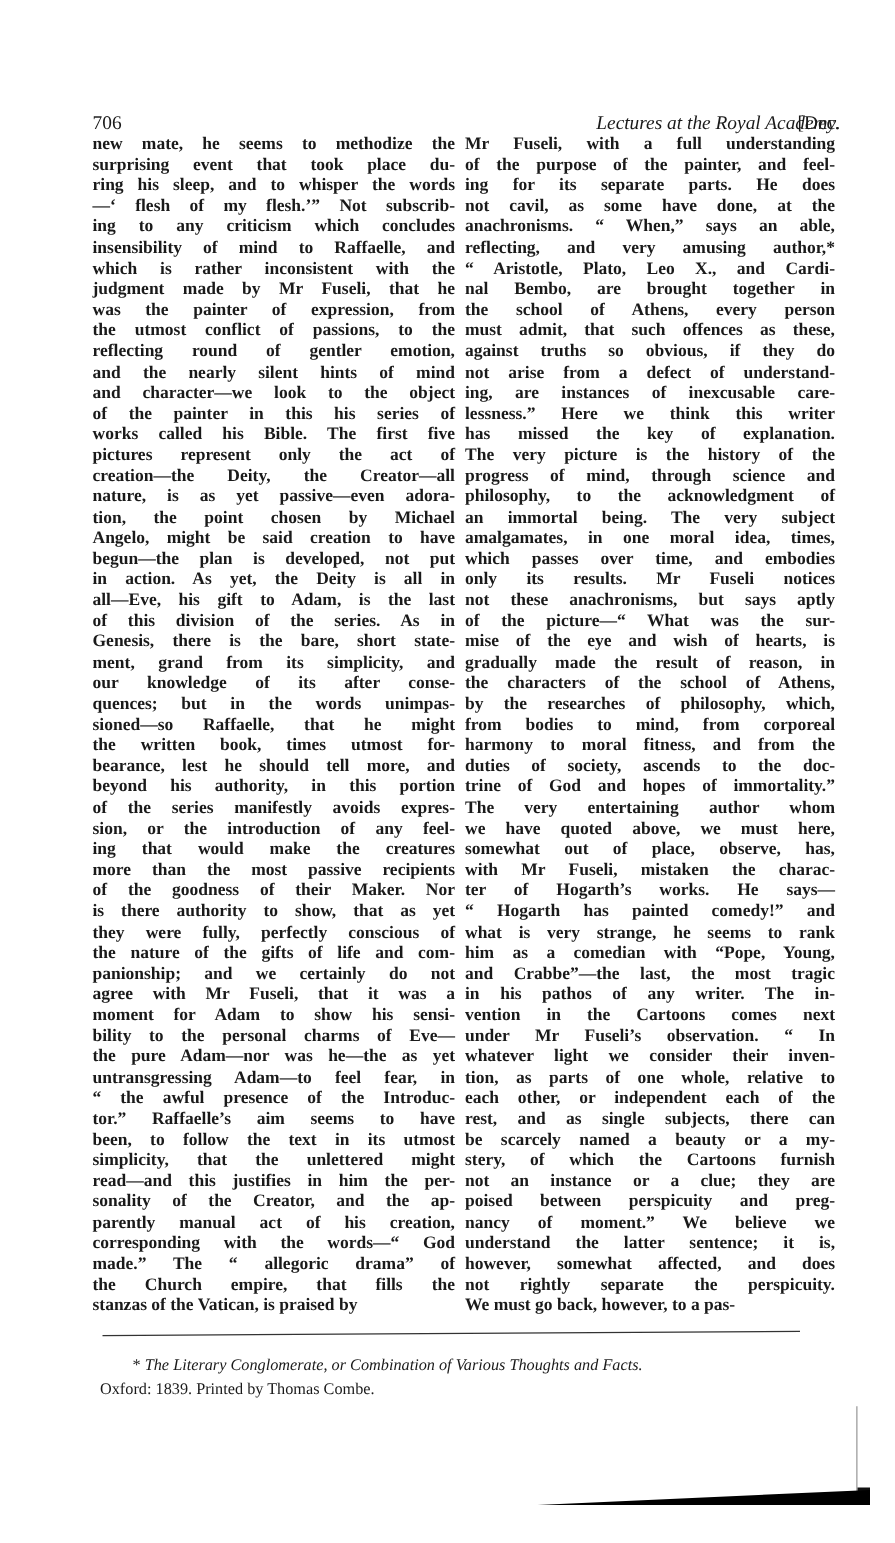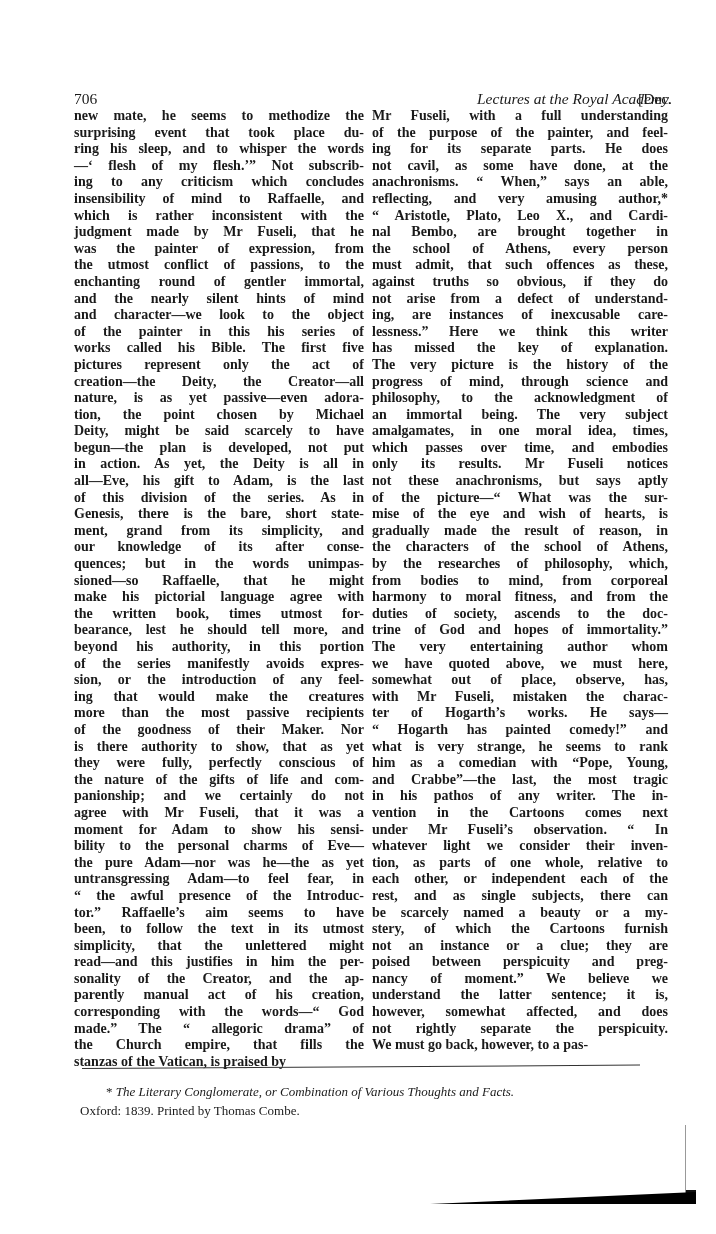--- a/index.html
+++ b/index.html
@@ -41,40 +41,39 @@
       <span class="line">new mate, he seems to methodize the</span>
       <span class="line">surprising event that took place du-</span>
       <span class="line">ring his sleep, and to whisper the words</span>
       <span class="line">—‘ flesh of my flesh.’” Not subscrib-</span>
       <span class="line">ing to any criticism which concludes</span>
       <span class="line">insensibility of mind to Raffaelle, and</span>
       <span class="line">which is rather inconsistent with the</span>
       <span class="line">judgment made by Mr Fuseli, that he</span>
       <span class="line">was the painter of expression, from</span>
       <span class="line">the utmost conflict of passions, to the</span>
-      <span class="line">enchanting round of gentler immortal,</span>
+      <span class="line">reflecting round of gentler emotion,</span>
       <span class="line">and the nearly silent hints of mind</span>
       <span class="line">and character—we look to the object</span>
       <span class="line">of the painter in this his series of</span>
       <span class="line">works called his Bible. The first five</span>
       <span class="line">pictures represent only the act of</span>
       <span class="line">creation—the Deity, the Creator—all</span>
       <span class="line">nature, is as yet passive—even adora-</span>
       <span class="line">tion, the point chosen by Michael</span>
-      <span class="line">Deity, might be said scarcely to have</span>
+      <span class="line">Angelo, might be said creation to have</span>
       <span class="line">begun—the plan is developed, not put</span>
       <span class="line">in action. As yet, the Deity is all in</span>
       <span class="line">all—Eve, his gift to Adam, is the last</span>
       <span class="line">of this division of the series. As in</span>
       <span class="line">Genesis, there is the bare, short state-</span>
       <span class="line">ment, grand from its simplicity, and</span>
       <span class="line">our knowledge of its after conse-</span>
       <span class="line">quences; but in the words unimpas-</span>
       <span class="line">sioned—so Raffaelle, that he might</span>
-      <span class="line">make his pictorial language agree with</span>
       <span class="line">the written book, times utmost for-</span>
       <span class="line">bearance, lest he should tell more, and</span>
       <span class="line">beyond his authority, in this portion</span>
       <span class="line">of the series manifestly avoids expres-</span>
       <span class="line">sion, or the introduction of any feel-</span>
       <span class="line">ing that would make the creatures</span>
       <span class="line">more than the most passive recipients</span>
       <span class="line">of the goodness of their Maker. Nor</span>
       <span class="line">is there authority to show, that as yet</span>
       <span class="line">they were fully, perfectly conscious of</span>

